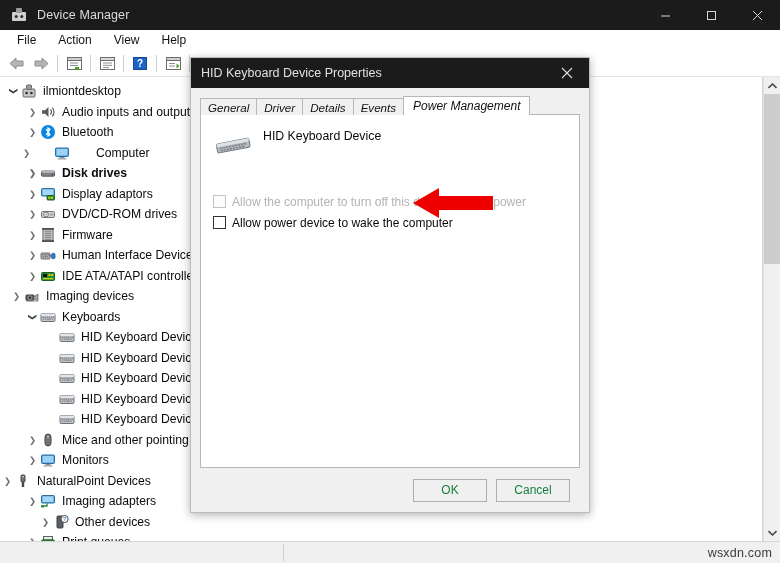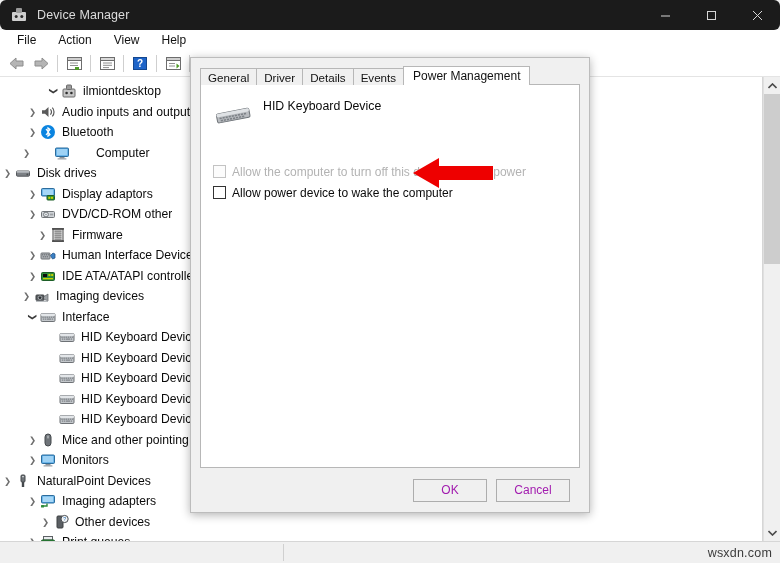--- a/index.html
+++ b/index.html
@@ -9,21 +9,21 @@
     font-family:"Liberation Sans", sans-serif;
     background:#ffffff; position:relative;
   }
 
   
   #app-window { position:absolute; inset:0; background:#f0f0f0; display:flex; flex-direction:column; }
 
   
   .titlebar {
     height:30px; background:#1b1b1b; color:#e8e8e8;
-    display:flex; align-items:center; flex:none; position:relative;border-radius:6px;
+    display:flex; align-items:center; flex:none; position:relative;
   }
   .titlebar .app-icon { width:18px; height:18px; margin-left:10px; margin-right:9px; position:relative; flex:none; }
   .titlebar .title-text { font-size:12.5px; color:#dcdcdc; letter-spacing:.1px; }
   .win-buttons { position:absolute; right:0; top:0; height:30px; display:flex; }
   .win-btn {
     width:46px; height:30px; display:flex; align-items:center; justify-content:center;
     color:#d6d6d6; font-size:12px; line-height:1;
   }
 
   
@@ -88,21 +88,21 @@
     display:flex; align-items:center; flex:none; position:relative;
   }
   .dlg-title-text { font-size:12.5px; margin-left:10px; color:#e0e0e0; }
   .dlg-close {
     position:absolute; right:0; top:0; width:44px; height:30px;
     display:flex; align-items:center; justify-content:center; color:#dddddd; font-size:13px;
   }
 
   .dlg-body { flex:1; display:flex; flex-direction:column; padding:8px 9px 0 9px; min-height:0; }
 
-  .tabstrip { display:flex; align-items:flex-end; height:19px; flex:none; position:relative; z-index:2; }
+  .tabstrip { display:flex; align-items:flex-end; height:19px; flex:none; position:relative; z-index:2;font-style:italic; }
   .tab {
     height:17px; padding:0 7px; font-size:11.6px; color:#111;
     background:#f0f0f0; border:1px solid #b7b7b7; border-bottom:none;
     display:flex; align-items:center; margin-right:-1px;
   }
   .tab.active {
     height:19px; background:#ffffff; border-color:#b7b7b7;
     font-size:12px; padding:0 9px; position:relative; z-index:3;
   }
 
@@ -125,21 +125,21 @@
   .cb-label { font-size:12px; color:#0a0a0a; }
   .cb-label.disabled { color:#b3b3b3; }
 
   .red-arrow { position:absolute; left:212px; top:70px; width:80px; height:36px; }
 
   .dlg-footer {
     height:44px; flex:none; display:flex; align-items:center;
     justify-content:flex-end; padding:0 10px 0 0;
   }
   .dlg-btn {
-    width:74px; height:23px; font-size:12px; color:#a21caf;
+    width:74px; height:23px; font-size:12px; color:#15803d;
     background:#f0f0f0; border:1px solid #adadad;
     display:flex; align-items:center; justify-content:center; margin-left:9px;
   }
 </style>
 </head>
 <body>
 
 <div id="app-window">
 
   <div class="titlebar">
@@ -234,21 +234,21 @@
         <rect x="1" y="11" width="14" height="2" rx="1" fill="#9fa3a7"></rect>
         <circle cx="11" cy="7" r="3.4" fill="none" stroke="#2b6ca3" stroke-width="1.6"></circle>
         <line x1="13.4" y1="9.4" x2="16" y2="12" stroke="#2b6ca3" stroke-width="1.8"></line>
       </svg>
     </div>
   </div>
 
   <div class="content">
     <div class="tree-pane">
       <div class="tree" id="tree-root">
-          <div class="tree-row" style="padding-left: 6px; margin-left: 40px;">
+          <div class="tree-row" style="padding-left: 6px;">
             <span class="twisty tw-down"></span>
             <span class="ticon"><svg viewBox="0 0 16 16" width="16" height="16">
                 <rect x="2" y="6" width="12" height="8" rx="1" fill="#c6c6c6" stroke="#6b6b6b"></rect>
                 <rect x="5.5" y="2" width="5" height="4.5" rx="1" fill="#9b9b9b" stroke="#6b6b6b"></rect>
                 <circle cx="5.6" cy="10" r="1.3" fill="#2d2d2d"></circle>
                 <circle cx="10.4" cy="10" r="1.3" fill="#2d2d2d"></circle>
               </svg></span>
             <span class="tlabel">ilmiontdesktop</span>
           </div>
           <div class="tree-row" style="padding-left: 25px;">
@@ -271,21 +271,21 @@
           <div class="tree-row" style="padding-left: 19px; gap: 20px;">
             <span class="twisty tw-right"></span>
             <span class="ticon"><svg viewBox="0 0 16 16" width="16" height="16">
                 <rect x="1.5" y="3" width="13" height="8.5" rx="1" fill="#4ba3e3" stroke="#2c6c9c"></rect>
                 <rect x="2.6" y="4" width="10.8" height="6.4" fill="#9ed2f5"></rect>
                 <rect x="5.5" y="12" width="5" height="1.6" fill="#8e9398"></rect>
                 <rect x="3.5" y="13.2" width="9" height="1.2" rx=".5" fill="#9fa3a7"></rect>
               </svg></span>
             <span class="tlabel">Computer</span>
           </div>
-          <div class="tree-row" style="">
+          <div class="tree-row" style="padding-left: 25px; font-weight: bold;">
             <span class="twisty tw-right"></span>
             <span class="ticon"><svg viewBox="0 0 16 16" width="16" height="16">
                 <rect x="1.5" y="6" width="13" height="5.2" rx="1" fill="#7d8186" stroke="#55585c"></rect>
                 <rect x="1.5" y="6" width="13" height="1.8" rx="1" fill="#b7bbbf"></rect>
                 <circle cx="12.3" cy="9.4" r=".9" fill="#4c4f52"></circle>
               </svg></span>
             <span class="tlabel">Disk drives</span>
           </div>
           <div class="tree-row" style="padding-left: 25px;">
             <span class="twisty tw-right"></span>
@@ -299,23 +299,23 @@
             <span class="tlabel">Display adaptors</span>
           </div>
           <div class="tree-row" style="padding-left: 25px;">
             <span class="twisty tw-right"></span>
             <span class="ticon"><svg viewBox="0 0 16 16" width="16" height="16">
                 <rect x="1.5" y="5.5" width="13" height="6" rx="1" fill="#cfd3d7" stroke="#72767a"></rect>
                 <circle cx="6" cy="8.5" r="2.4" fill="#e9edf0" stroke="#72767a"></circle>
                 <circle cx="6" cy="8.5" r=".8" fill="#8a8e92"></circle>
                 <rect x="10" y="7.6" width="3.2" height="1.8" fill="#9ea2a6"></rect>
               </svg></span>
-            <span class="tlabel">DVD/CD-ROM other</span>
-          </div>
-          <div class="tree-row" style="padding-left: 35px;">
+            <span class="tlabel">DVD/CD-ROM drives</span>
+          </div>
+          <div class="tree-row" style="padding-left: 25px;">
             <span class="twisty tw-right"></span>
             <span class="ticon"><svg viewBox="0 0 16 16" width="16" height="16">
                 <rect x="3" y="2" width="10" height="12" fill="#efefef" stroke="#4a4a4a"></rect>
                 <g fill="#555">
                   <rect x="4.4" y="3.6" width="7.2" height="1"></rect>
                   <rect x="4.4" y="5.6" width="7.2" height="1"></rect>
                   <rect x="4.4" y="7.6" width="7.2" height="1"></rect>
                   <rect x="4.4" y="9.6" width="7.2" height="1"></rect>
                   <rect x="4.4" y="11.6" width="7.2" height="1"></rect>
                 </g>
@@ -345,21 +345,21 @@
             <span class="twisty tw-right"></span>
             <span class="ticon"><svg viewBox="0 0 16 16" width="16" height="16">
                 <rect x="1.5" y="4.5" width="13" height="8" rx="1" fill="#2e8b3c" stroke="#1c5e27"></rect>
                 <rect x="3" y="6" width="4" height="3" fill="#0d0d0d"></rect>
                 <rect x="8.4" y="6" width="2" height="2" fill="#c8d400"></rect>
                 <rect x="11.2" y="6" width="2" height="2" fill="#c8d400"></rect>
                 <rect x="3" y="10" width="10" height="1.3" fill="#c8d400"></rect>
               </svg></span>
             <span class="tlabel">IDE ATA/ATAPI controllers</span>
           </div>
-          <div class="tree-row" style="padding-left: 19px;">
+          <div class="tree-row" style="padding-left: 9px;">
             <span class="twisty tw-right"></span>
             <span class="ticon"><svg viewBox="0 0 16 16" width="16" height="16">
                 <rect x="2" y="7" width="8" height="5.5" rx=".8" fill="#5b5f63" stroke="#3c4043"></rect>
                 <circle cx="6" cy="9.7" r="1.8" fill="#2b2f33" stroke="#c2c6c9" stroke-width=".7"></circle>
                 <path d="M10 8.6 L14 6 L14 13 L10 11" fill="#9da1a5" stroke="#5e6266" stroke-width=".7"></path>
                 <rect x="2" y="12.6" width="12" height="1.2" fill="#a9adb1"></rect>
               </svg></span>
             <span class="tlabel">Imaging devices</span>
           </div>
           <div class="tree-row" style="padding-left: 25px;">
@@ -373,21 +373,21 @@
                   <rect x="6.5" y="7.6" width="1.5" height="1.2"></rect>
                   <rect x="8.6" y="7.6" width="1.5" height="1.2"></rect>
                   <rect x="10.7" y="7.6" width="1.5" height="1.2"></rect>
                   <rect x="12.8" y="7.6" width="1.3" height="1.2"></rect>
                   <rect x="2.8" y="9.5" width="1.5" height="1.2"></rect>
                   <rect x="4.9" y="9.5" width="1.5" height="1.2"></rect>
                   <rect x="7" y="9.5" width="4" height="1.2"></rect>
                   <rect x="11.6" y="9.5" width="1.5" height="1.2"></rect>
                 </g>
               </svg></span>
-            <span class="tlabel">Interface</span>
+            <span class="tlabel">Keyboards</span>
           </div>
           <div class="tree-row" style="padding-left: 44px;">
             <span class="twisty "></span>
             <span class="ticon"><svg viewBox="0 0 16 16" width="16" height="16">
                 <rect x="1" y="4.5" width="14" height="8" rx="1.1" fill="#c3c7cb" stroke="#6d7175"></rect>
                 <rect x="1" y="4.5" width="14" height="2.6" rx="1" fill="#e3e6e9"></rect>
                 <g fill="#7c8085">
                   <rect x="2.3" y="7.6" width="1.5" height="1.2"></rect>
                   <rect x="4.4" y="7.6" width="1.5" height="1.2"></rect>
                   <rect x="6.5" y="7.6" width="1.5" height="1.2"></rect>
@@ -558,20 +558,29 @@
   </div>
 
   <div class="statusbar">
     <div class="status-cell"></div>
     <div class="status-sep"></div>
     <div class="watermark">wsxdn.com</div>
   </div>
 </div>
 
 <div id="dialog">
+  <div class="dlg-titlebar">
+    <span class="dlg-title-text">HID Keyboard Device Properties</span>
+    <div class="dlg-close">
+      <svg width="12" height="12" viewBox="0 0 12 12">
+        <line x1="1" y1="1" x2="11" y2="11" stroke="#dddddd" stroke-width="1.1"></line>
+        <line x1="11" y1="1" x2="1" y2="11" stroke="#dddddd" stroke-width="1.1"></line>
+      </svg>
+    </div>
+  </div>
 
   <div class="dlg-body">
     <div class="tabstrip" id="tabstrip">
         <div class="tab">General</div>
         <div class="tab">Driver</div>
         <div class="tab">Details</div>
         <div class="tab">Events</div>
         <div class="tab active">Power Management</div>
       </div>
 

